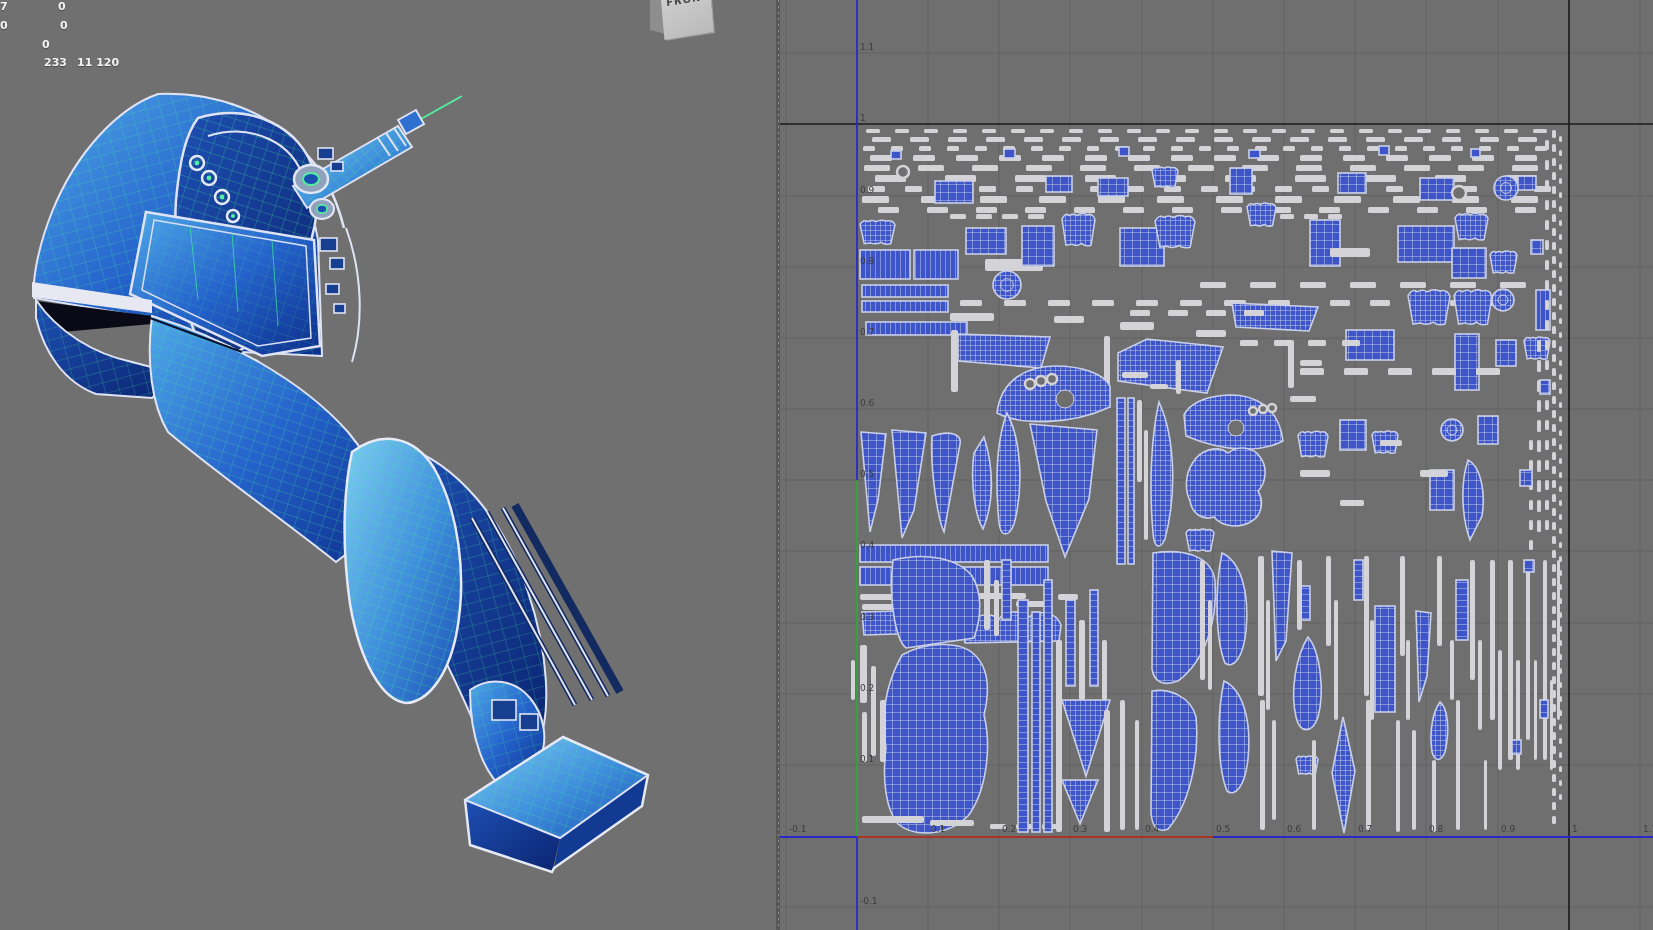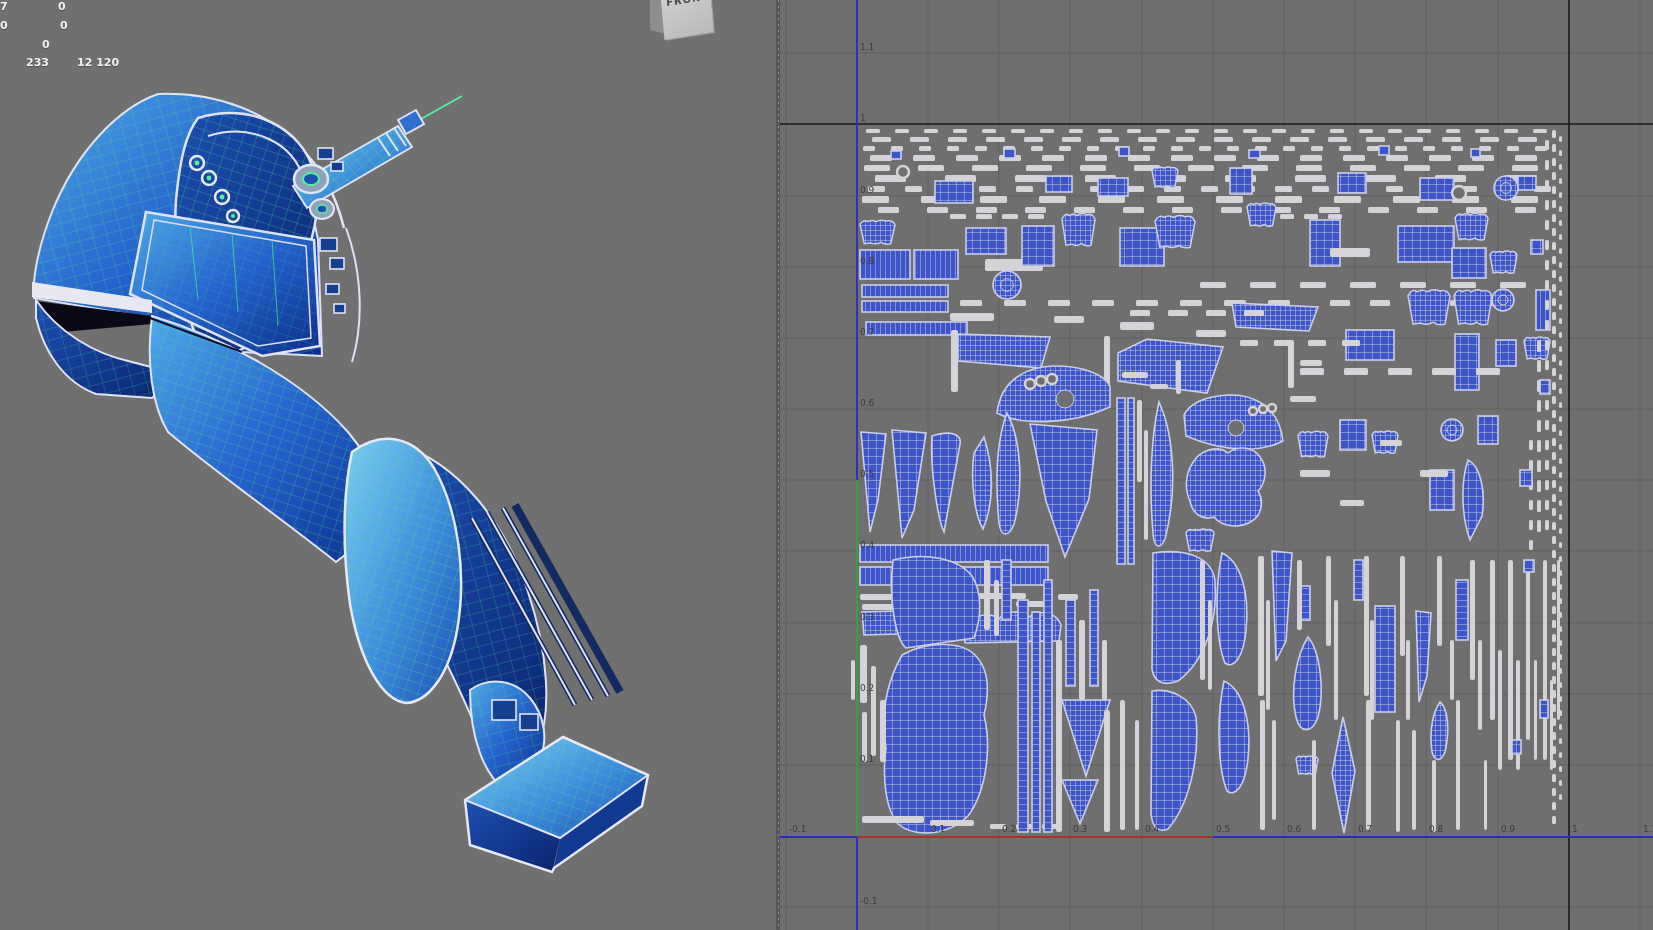--- a/index.html
+++ b/index.html
@@ -165,22 +165,22 @@
       </g>
     </svg>
 
     
     <div class="hud" id="hud">
         <span style="left: 0px; top: 0px;">7</span>
         <span style="left: 58px; top: 0px;">0</span>
         <span style="left: 0px; top: 19px;">0</span>
         <span style="left: 60px; top: 19px;">0</span>
         <span style="left: 42px; top: 38px;">0</span>
-        <span style="left: 26px; top: 56px;">233</span>
-        <span style="left: 77px; top: 56px;">12 120</span>
+        <span style="left: 44px; top: 56px;">233</span>
+        <span style="left: 77px; top: 56px;">11 120</span>
       </div>
 
     
     <div class="viewcube">
       <div class="vc-left"></div>
       <div class="vc-face">
         <span>FRONT</span>
       </div>
     </div>
   </div>

